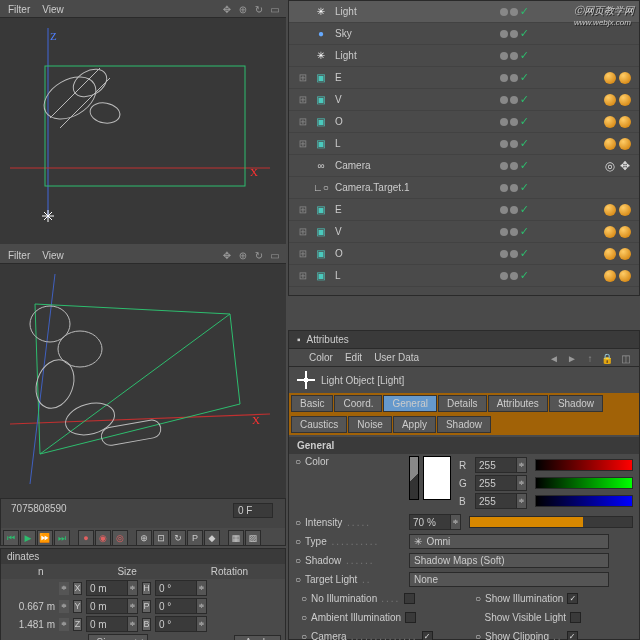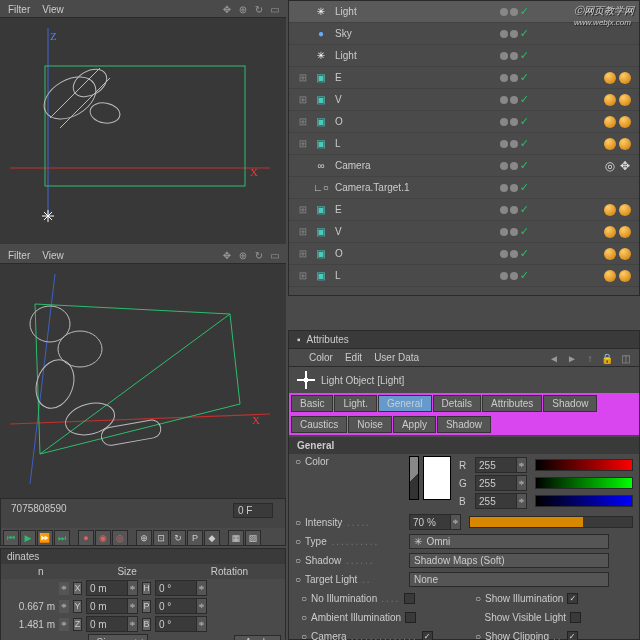--- a/index.html
+++ b/index.html
@@ -29,21 +29,21 @@
 .attr-panel{position:absolute;left:288px;top:330px;right:0;bottom:0;background:#4a4a4a;border:1px solid #2a2a2a}
 .attr-title{background:#3a3a3a;padding:3px 8px;display:flex;align-items:flex-end;gap:4px;border-bottom:1px solid #2a2a2a}
 .attr-title::before{content:"▪";margin-right:2px}
 .attr-menu{display:flex;gap:12px;padding:3px 20px;background:#4a4a4a;border-bottom:1px solid #2a2a2a;position:relative}
 .attr-menu-right{position:absolute;right:6px;top:2px;display:flex;gap:4px}
 .attr-head{display:flex;align-items:center;gap:6px;padding:4px 8px;background:#4a4a4a}
 .light-icon{width:18px;height:18px;background:radial-gradient(circle,#fff 20%,transparent 22%);position:relative}
 .light-icon::before,.light-icon::after{content:"";position:absolute;background:#fff}
 .light-icon::before{width:18px;height:2px;top:8px;left:0}
 .light-icon::after{width:2px;height:18px;left:8px;top:0}
-.tabs{display:flex;flex-wrap:wrap;gap:1px;background:#d946ef;padding:2px}
+.tabs{display:flex;flex-wrap:wrap;gap:1px;background:#a16207;padding:2px}
 .tab{background:#555;padding:2px 8px;cursor:pointer;border:1px solid #333}
 .tab.active{background:#6699cc}
 .section-head{background:#3a3a3a;padding:3px 8px;font-weight:bold;margin-top:2px}
 .prop-row{display:flex;align-items:center;padding:2px 6px;gap:4px;min-height:18px}
 .prop-label{width:100px}
 .prop-dots{color:#777;letter-spacing:2px}
 .spin{display:inline-flex;background:#3a3a3a;border:1px solid #2a2a2a;align-items:center}
 .spin input{background:#3a3a3a;border:none;width:40px;padding:1px 3px;color:#ccc;font-size:10px}
 .spin .ar{background:#555;width:10px;height:14px;display:flex;align-items:center;justify-content:center;font-size:7px;border-left:1px solid #2a2a2a;color:#ccc}
 .slider{height:12px;flex:1;background:#3a3a3a;border:1px solid #2a2a2a;position:relative;margin-left:4px}
@@ -458,21 +458,21 @@
       <span class="icon-mini">🔒</span>
       <span class="icon-mini">◫</span>
     </div>
   </div>
   <div class="attr-head">
     <div class="light-icon"></div>
     <span>Light Object [Light]</span>
   </div>
   <div class="tabs" id="tabs1">
       <div class="tab">Basic</div>
-      <div class="tab">Light.</div>
+      <div class="tab">Coord.</div>
       <div class="tab active">General</div>
       <div class="tab">Details</div>
       <div class="tab">Attributes</div>
       <div class="tab">Shadow</div>
     </div>
   <div class="tabs" id="tabs2">
       <div class="tab">Caustics</div>
       <div class="tab">Noise</div>
       <div class="tab">Apply</div>
       <div class="tab">Shadow</div>

